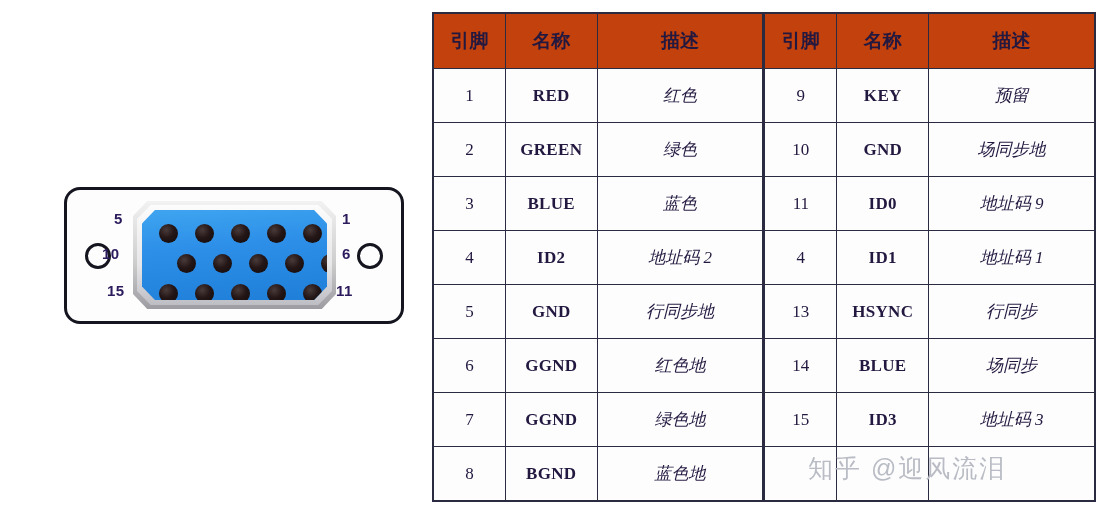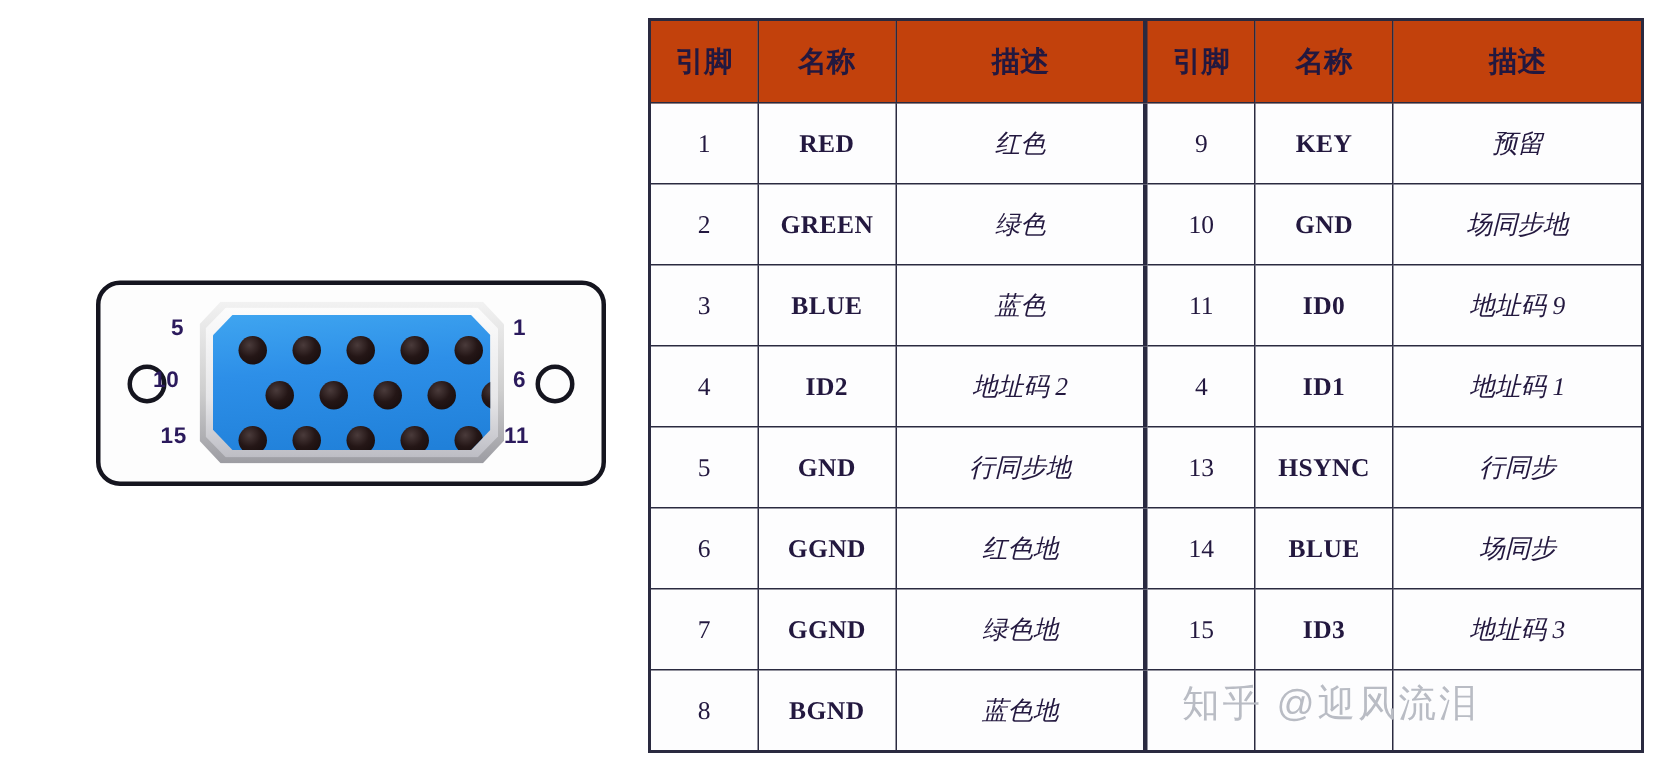--- a/index.html
+++ b/index.html
@@ -131,21 +131,21 @@
   .c-pin  { width: 70px; }
   .c-name { width: 90px; }
   .c-desc { width: 163px; }
 
   .name-cell { font-size: 16px; letter-spacing: 0.3px; font-weight: bold; }
   .desc-cell { font-size: 18px; font-style: italic; }
 
   
   #watermark {
     position: absolute;
-    left: 788px;
+    left: 808px;
     top: 452px;
     font-family: "Liberation Sans", "DejaVu Sans", sans-serif;
     font-size: 25px;
     color: #b9bcc4;
     letter-spacing: 2px;
     white-space: nowrap;
     pointer-events: none;
   }
 </style>
 </head>

